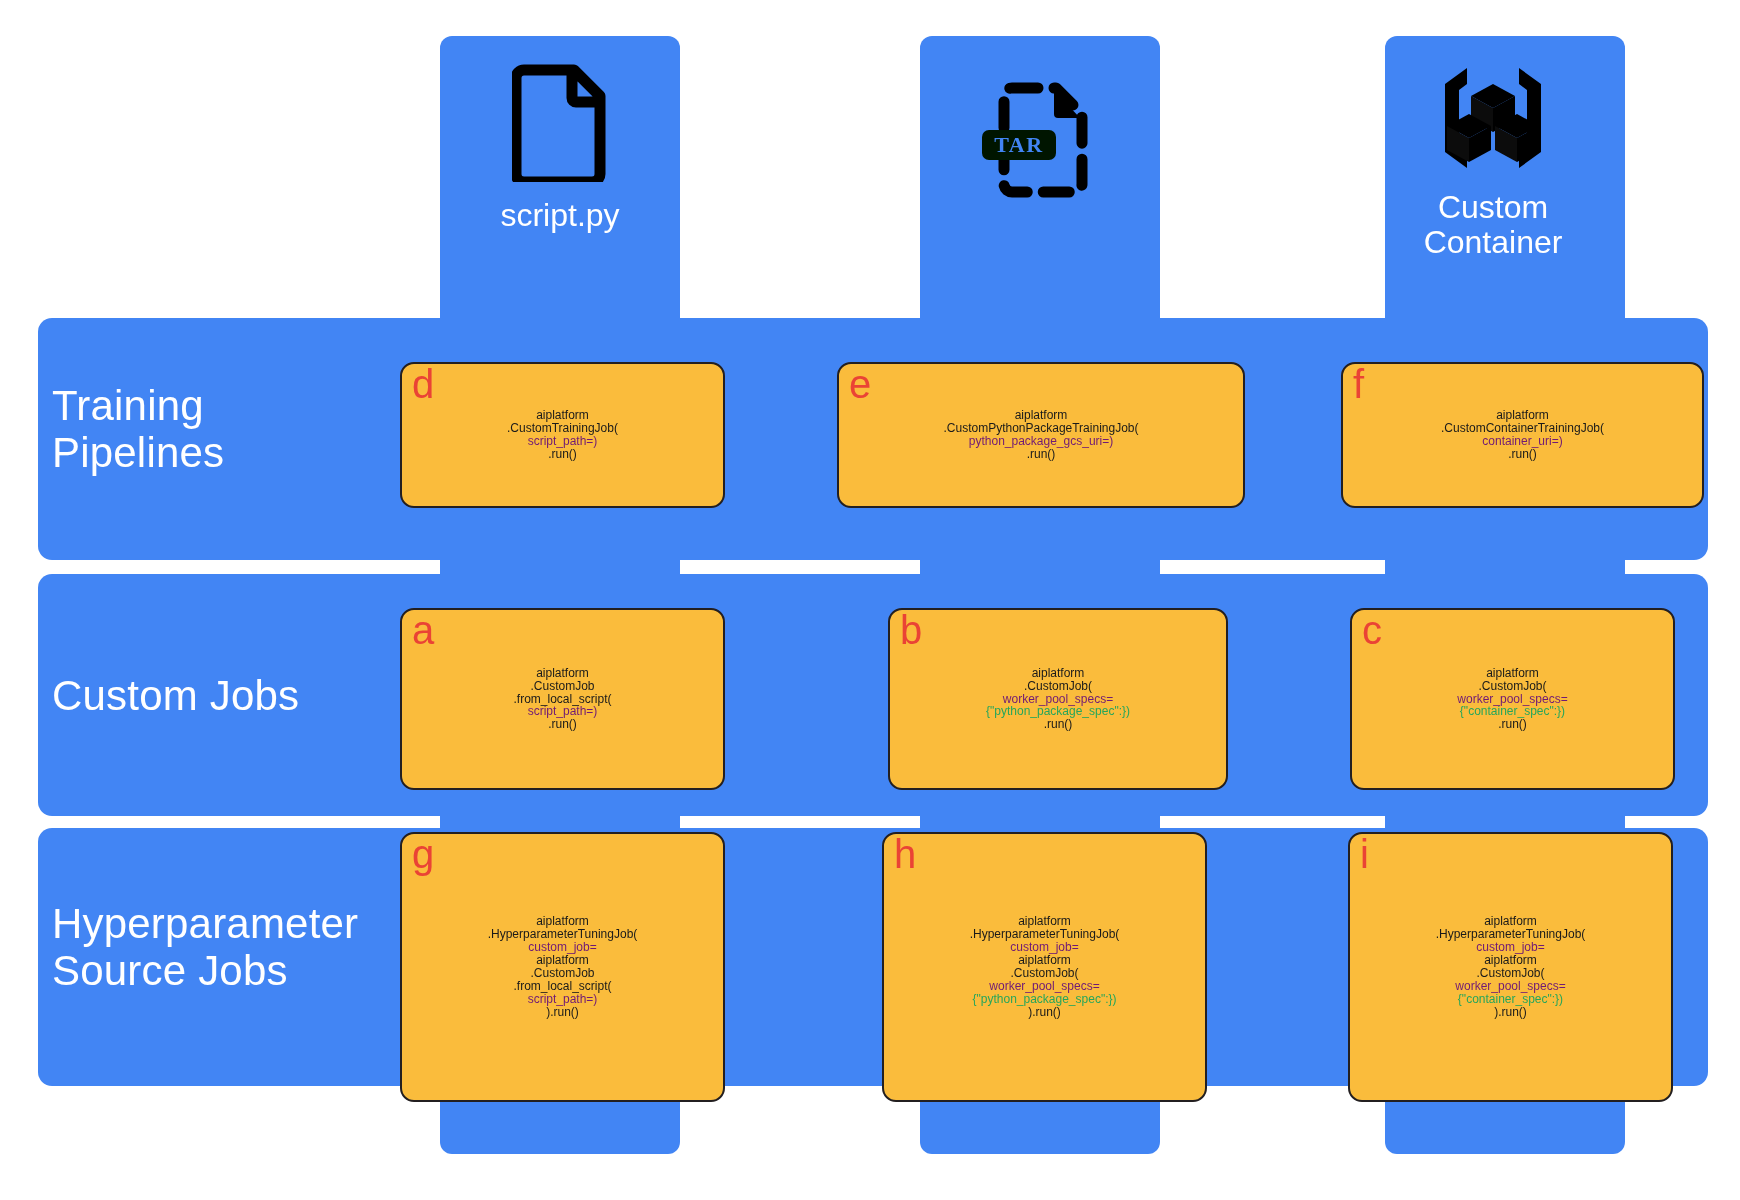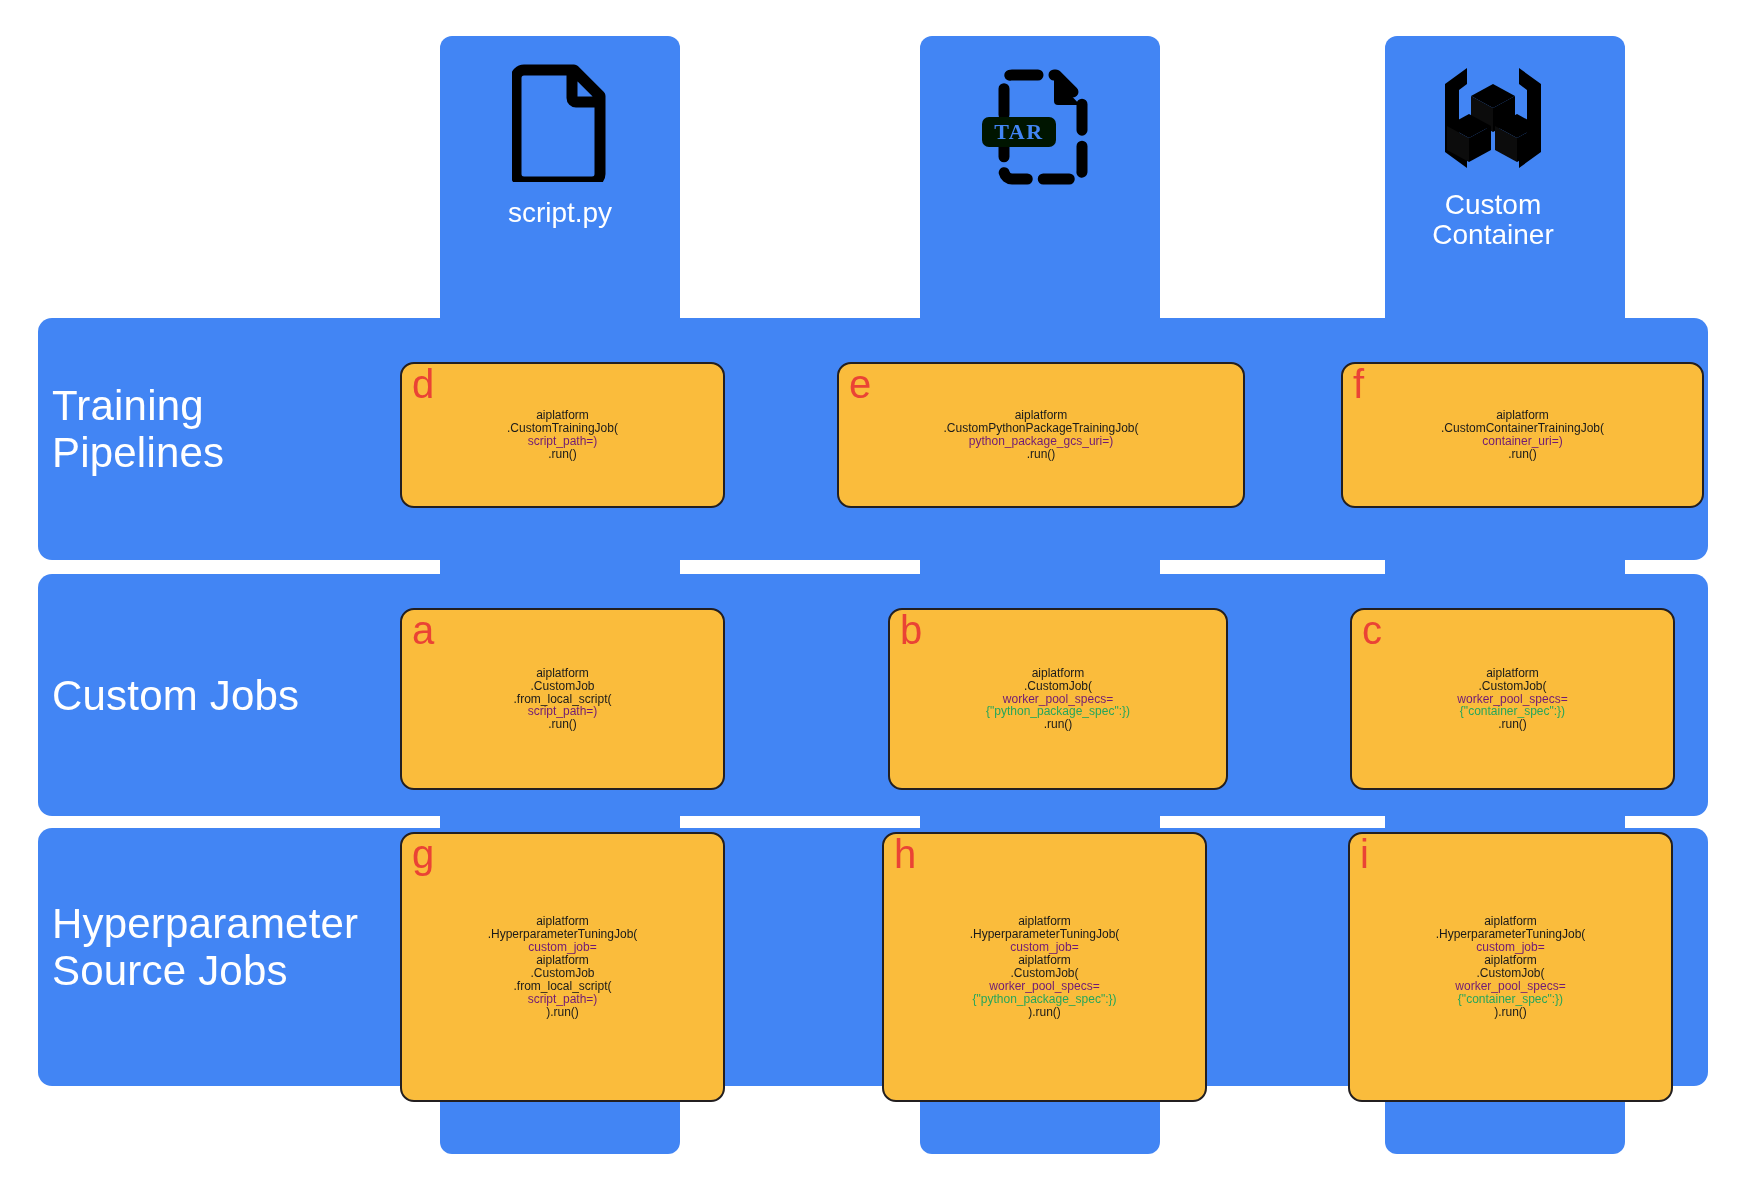--- a/index.html
+++ b/index.html
@@ -35,21 +35,21 @@
     flex-direction:column;
     align-items:center;
     justify-content:flex-start;
   }
   .head-icon{
     display:block;
     margin-top:6px;
   }
   .head-label{
     color:#ffffff;
-    font-size:28px;
+    font-size:32px;
     line-height:1.08;
     text-align:center;
     margin-top:12px;
     white-space:pre-line;
   }
 
   
   .row-title{
     position:absolute;
     z-index:4;
@@ -106,21 +106,21 @@
   <div class="head-cell" style="left:440px;top:56px;width:240px;">
     <span class="head-icon">
       <svg width="96" height="120" viewBox="0 0 96 120">
         <path d="M12 8 h50 l26 26 v78 a8 8 0 0 1 -8 8 h-68 a8 8 0 0 1 -8 -8 v-96 a8 8 0 0 1 8 -8 z
                  M60 12 v24 a4 4 0 0 0 4 4 h22" fill="none" stroke="#000000" stroke-width="11" stroke-linejoin="round" stroke-linecap="round"></path>
       </svg>
     </span>
     <div class="head-label">script.py</div>
   </div>
 
-  <div class="head-cell" style="left:920px;top:59px;width:240px;">
+  <div class="head-cell" style="left:920px;top:72px;width:240px;">
     <span class="head-icon">
       <svg width="128" height="120" viewBox="0 0 128 120">
         <path d="M36 10 h44 l26 26 v70 a8 8 0 0 1 -8 8 h-62 a8 8 0 0 1 -8 -8 v-88 a8 8 0 0 1 8 -8 z" fill="none" stroke="#000000" stroke-width="11" stroke-linejoin="round" stroke-linecap="round" stroke-dasharray="26 16"></path>
         <path d="M78 12 v24 a4 4 0 0 0 4 4 h22 z" fill="#000000"></path>
         <rect x="6" y="52" width="74" height="30" rx="7" fill="#001500"></rect>
         <text x="43" y="74" text-anchor="middle" fill="#4285f4" font-family="'Liberation Serif',serif" font-weight="bold" font-size="22" letter-spacing="1.5">TAR</text>
       </svg>
     </span>
   </div>
 

